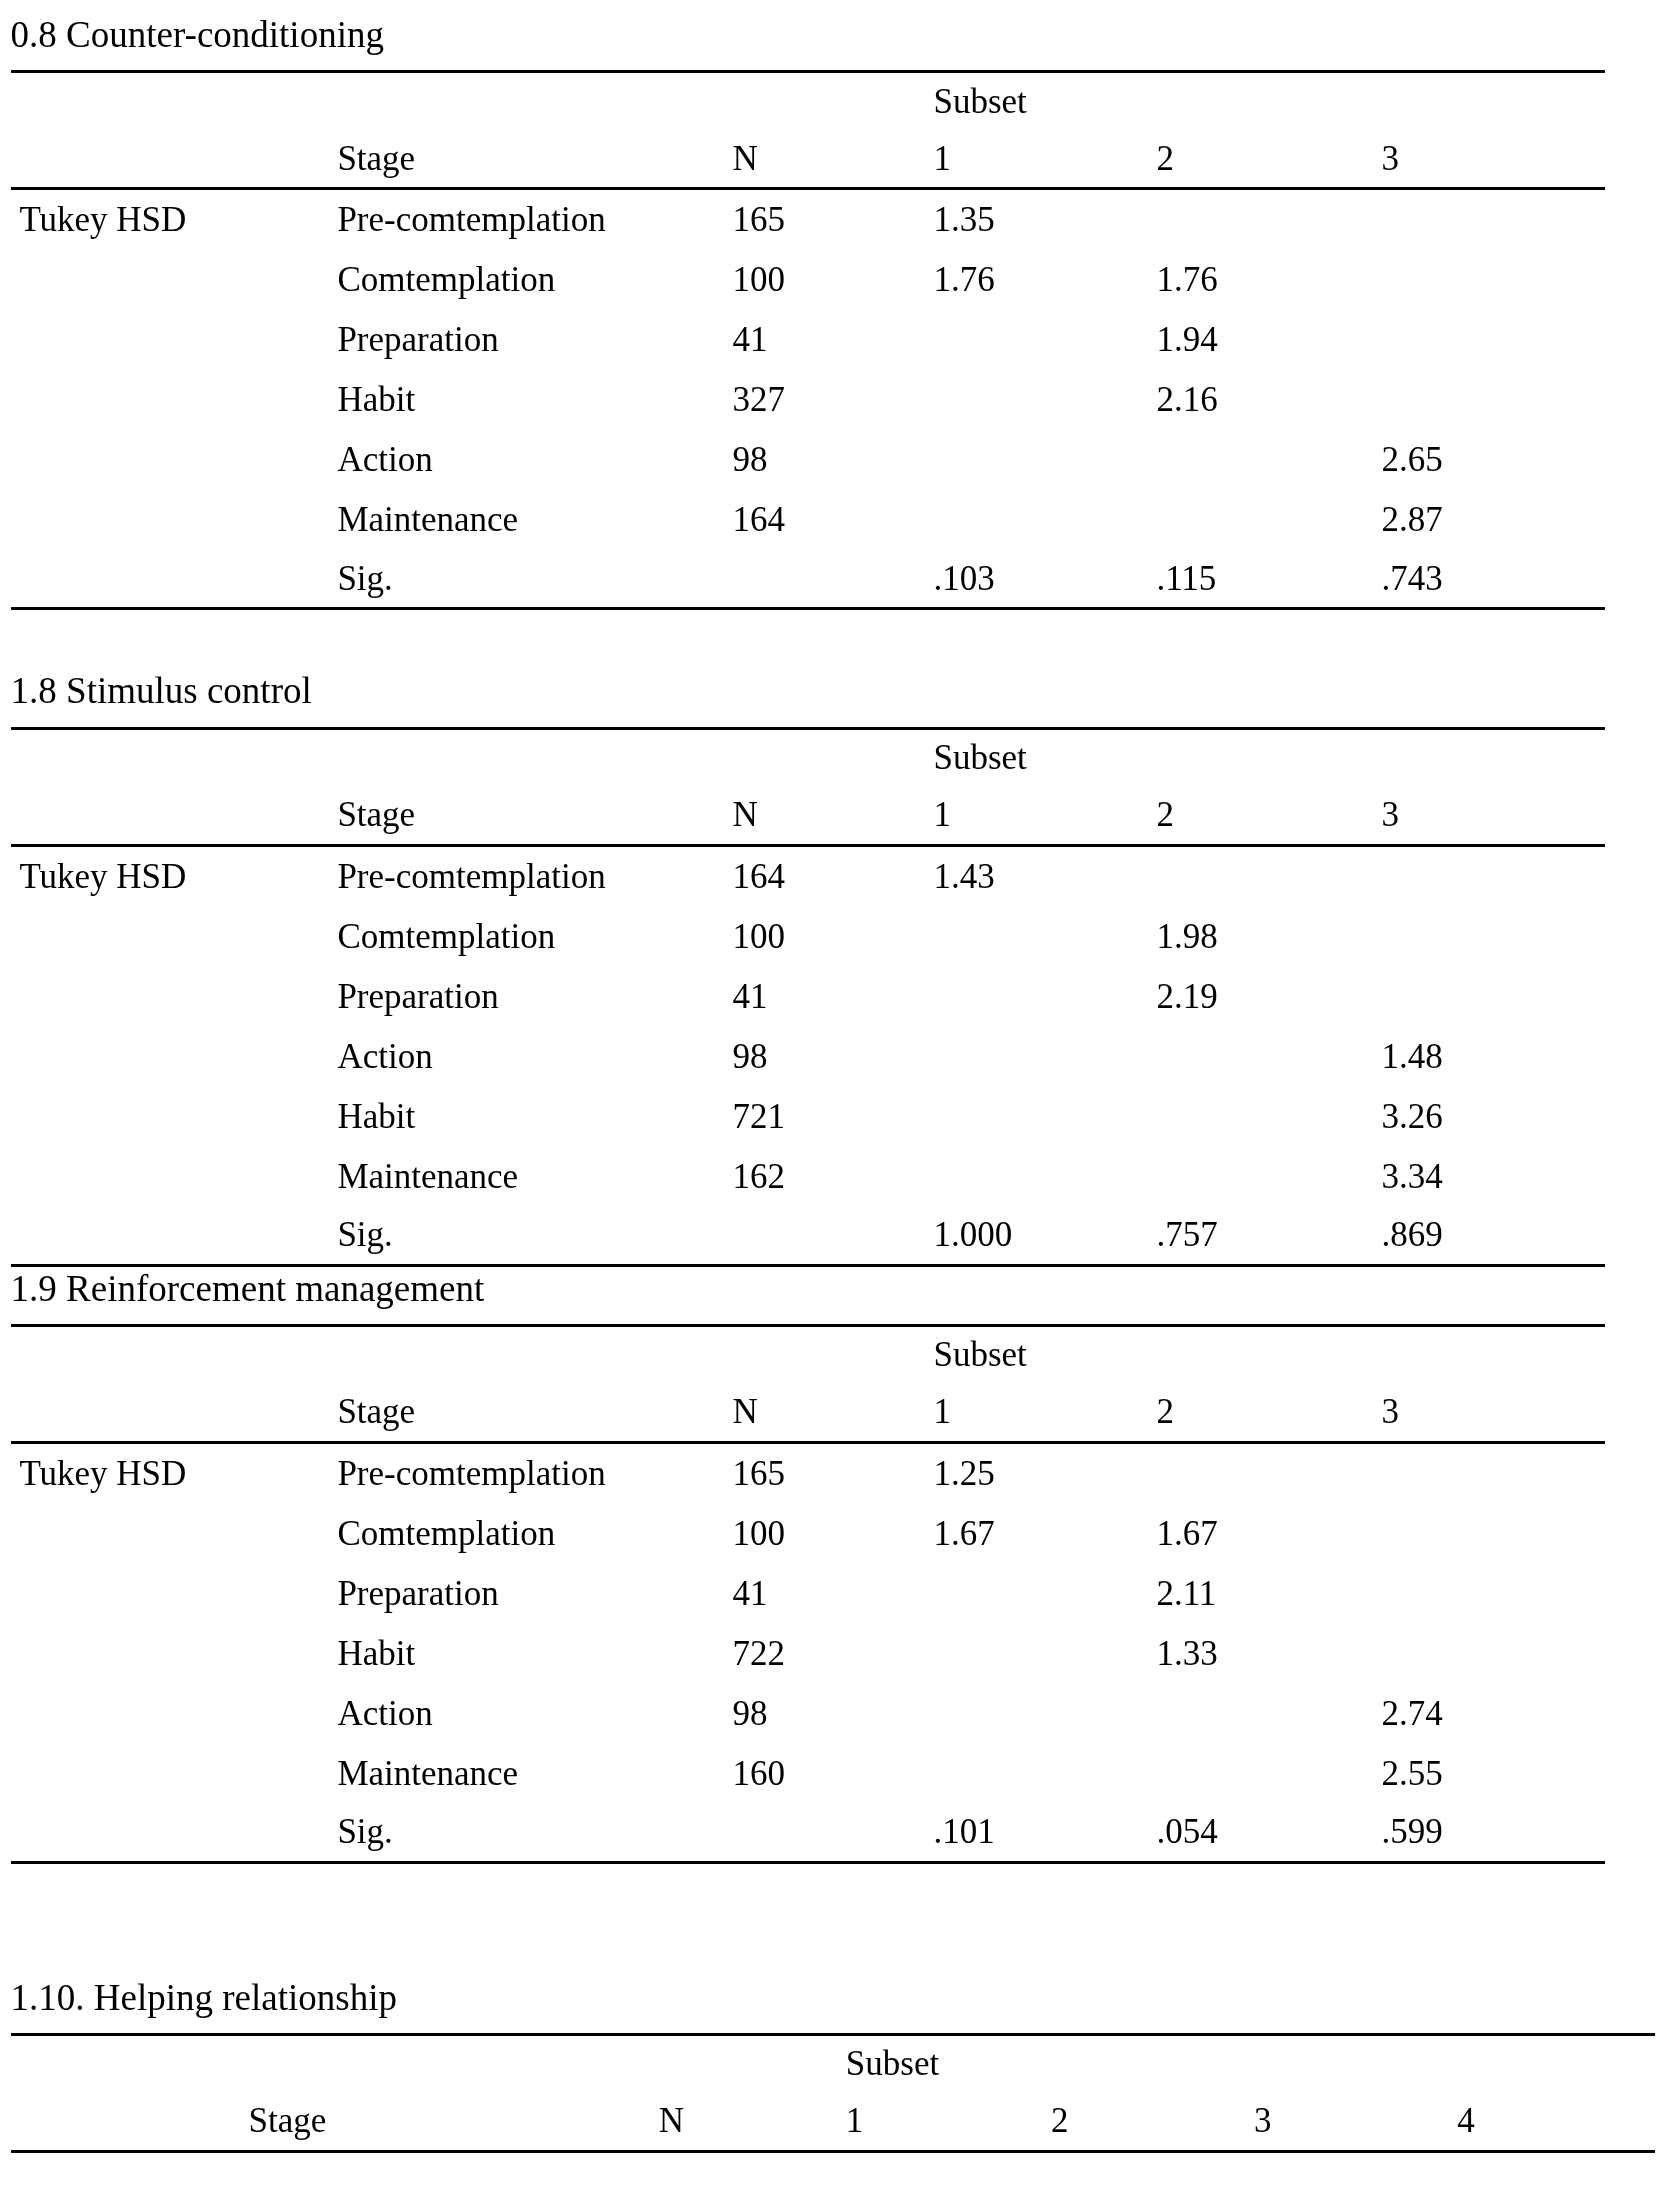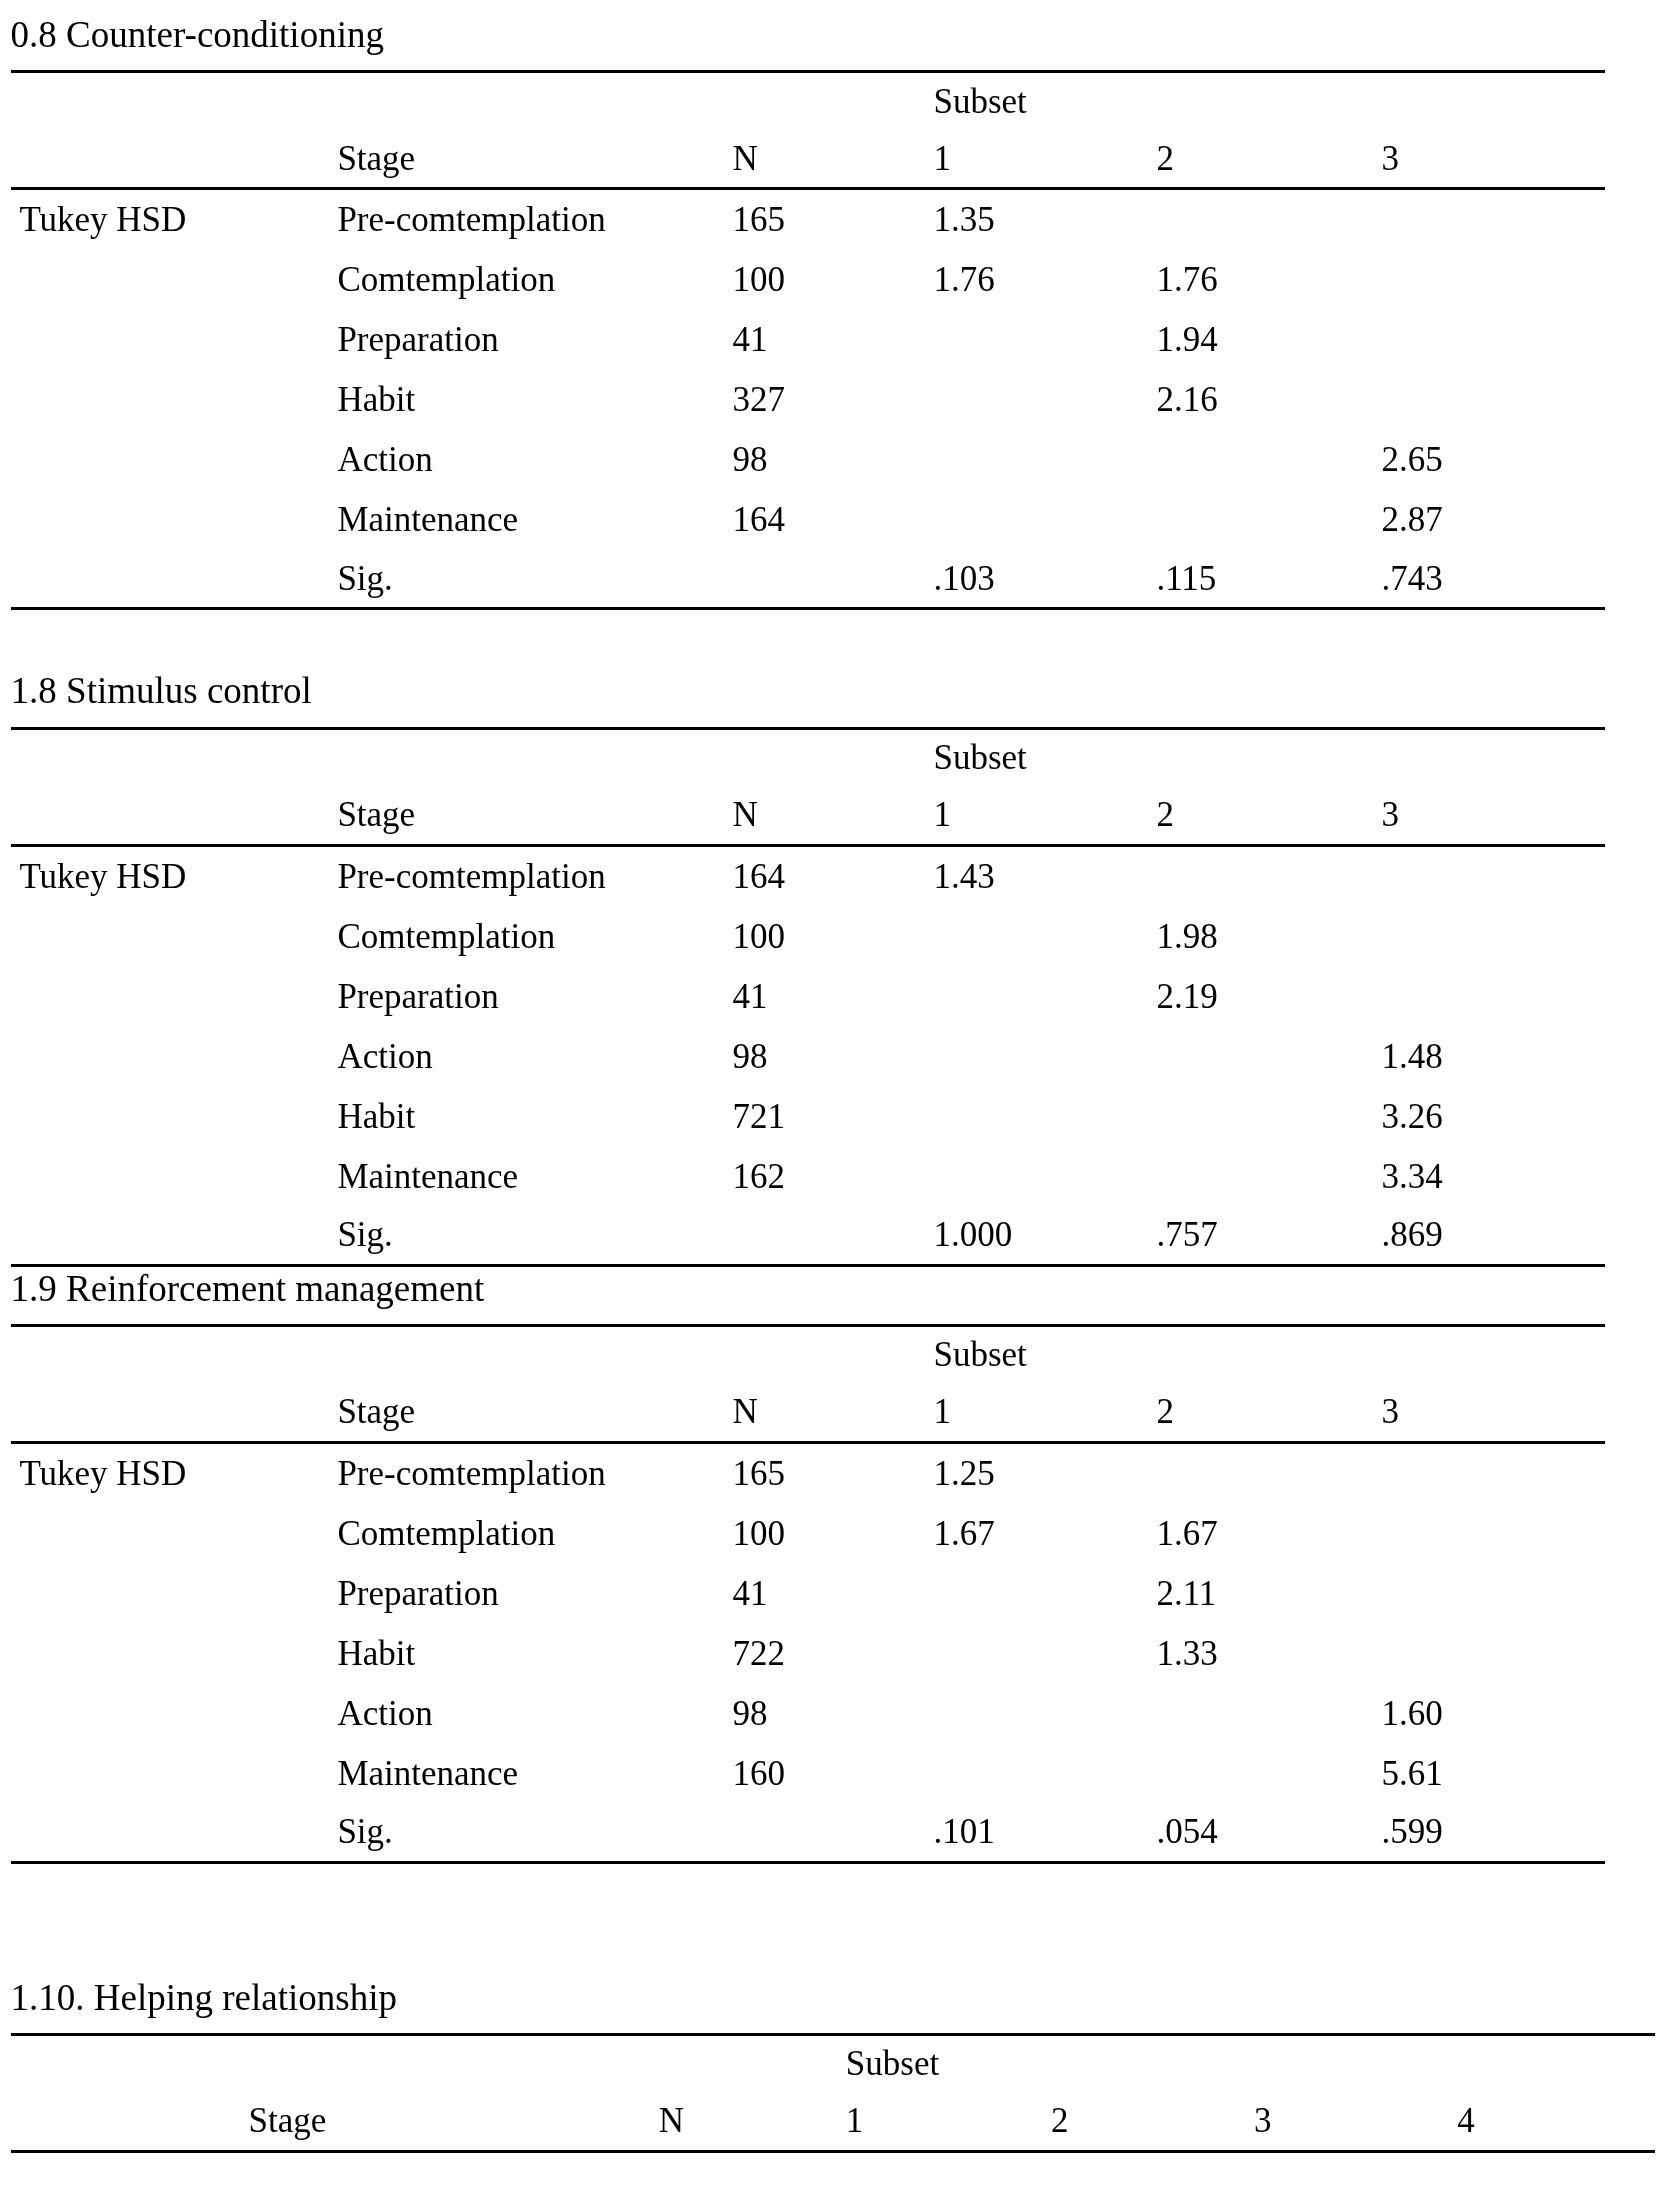--- a/index.html
+++ b/index.html
@@ -262,29 +262,29 @@
           <td></td>
           <td>1.33</td>
           <td></td>
         </tr>
         <tr class="data-row">
           <td></td>
           <td>Action</td>
           <td>98</td>
           <td></td>
           <td></td>
-          <td>1.60</td>
+          <td>2.74</td>
         </tr>
         <tr class="data-row">
           <td></td>
           <td>Maintenance</td>
           <td>160</td>
           <td></td>
           <td></td>
-          <td>5.61</td>
+          <td>2.55</td>
         </tr>
         <tr class="data-row bottom-rule">
           <td></td>
           <td>Sig.</td>
           <td></td>
           <td>.101</td>
           <td>.054</td>
           <td>.599</td>
         </tr>
       </tbody>

